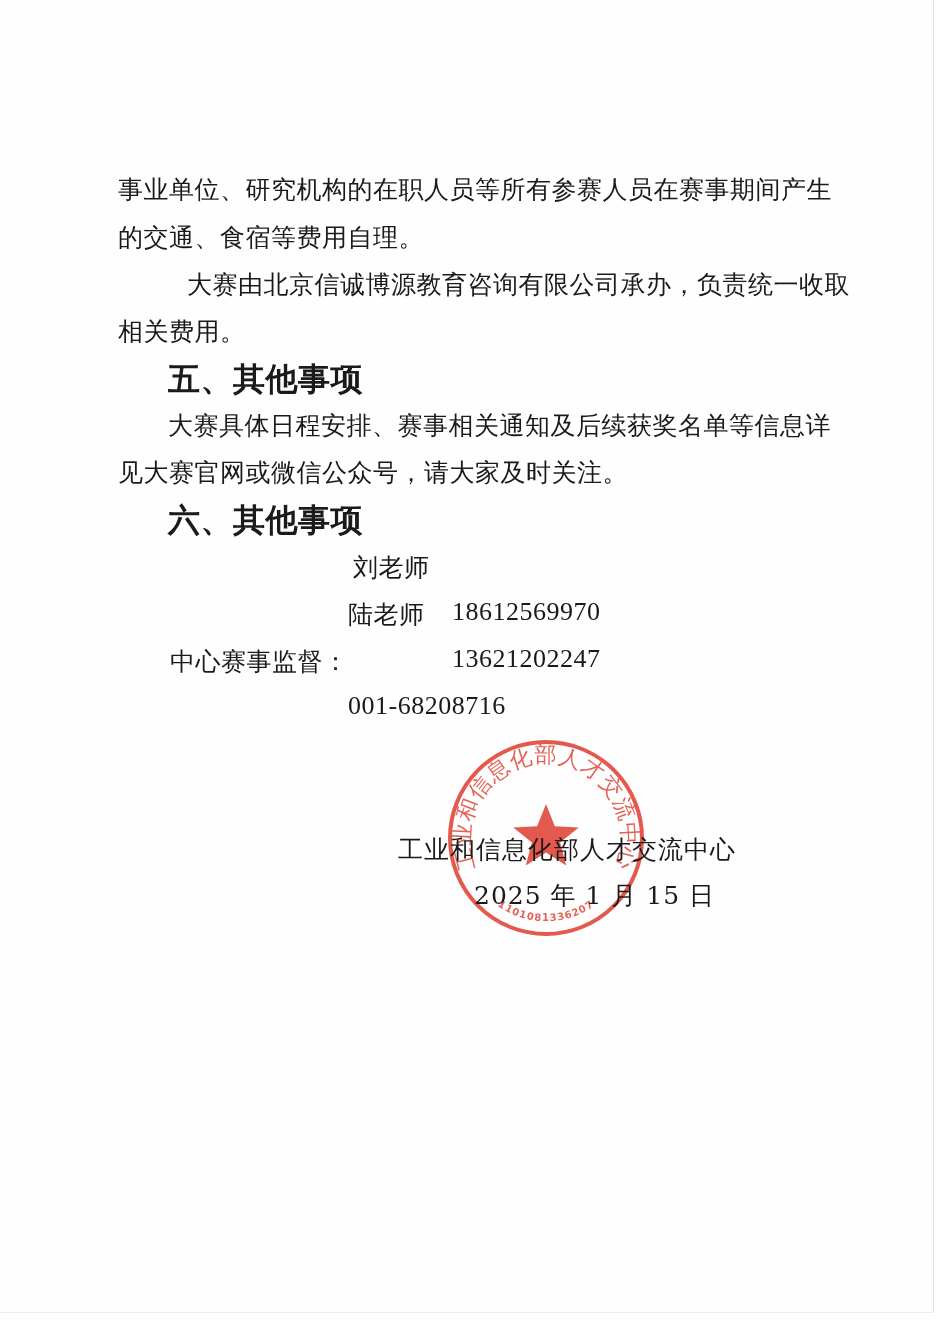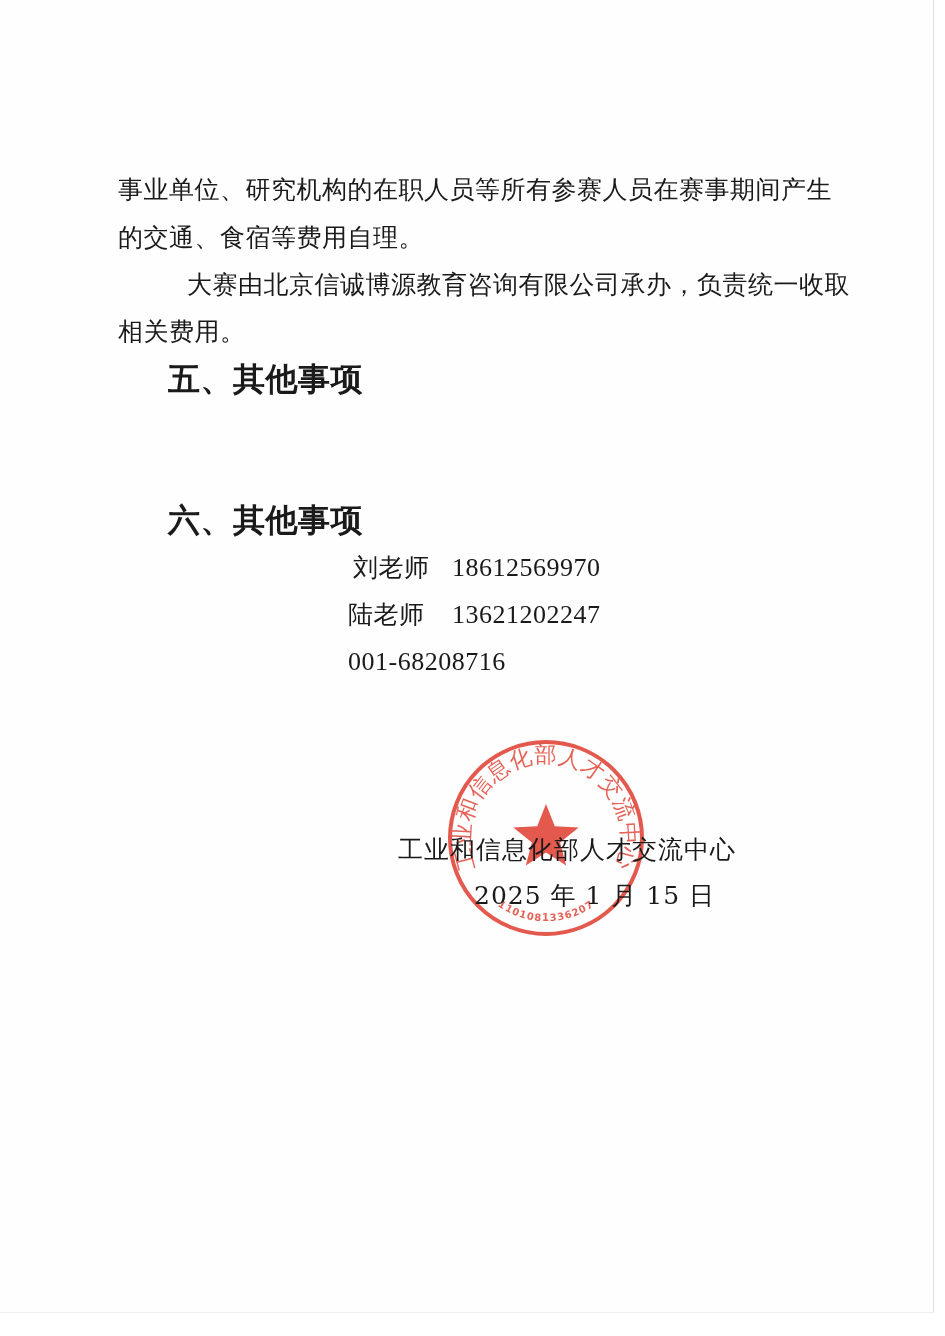--- a/index.html
+++ b/index.html
@@ -38,20 +38,21 @@
       text-align-last: justify;
     }
     .heading {
       font-family: "DejaVu Sans", "Liberation Sans", sans-serif;
       font-weight: bold;
       font-size: 32px;
     }
     .mono-num {
       font-family: "Liberation Serif", "DejaVu Serif", serif;
       font-size: 26px;
+      margin-top: 44px;
     }
     .stamp {
       position: absolute;
       left: 446px;
       top: 738px;
       width: 200px;
       height: 200px;
     }
     .signature-line {
       position: absolute;
@@ -67,29 +68,32 @@
 
 <div class="page">
 
   <div class="line justify" style="top:175px;">事业单位、研究机构的在职人员等所有参赛人员在赛事期间产生</div>
   <div class="line" style="top:223px; left:118px;">的交通、食宿等费用自理。</div>
 
   <div class="line" style="top:270px; left:168px; width:654px; text-align:justify; text-align-last:justify;margin-left:19px;">大赛由北京信诚博源教育咨询有限公司承办，负责统一收取</div>
   <div class="line" style="top:317px; left:118px;">相关费用。</div>
 
   <div class="line heading" style="top:364px; left:168px;">五、其他事项</div>
+  <div class="line" style="top:411px; left:168px; width:654px; text-align:justify; text-align-last:justify;">大赛具体日程安排、赛事相关通知及后续获奖名单等信息详</div>
+  <div class="line" style="top:458px; left:118px;">见大赛官网或微信公众号，请大家及时关注。</div>
 
   <div class="line heading" style="top:505px; left:168px;">六、其他事项</div>
 
   <div class="line" style="top:553px; left:353px;">刘老师</div>
   <div class="line mono-num" style="top:553px; left:452px;">18612569970</div>
 
   <div class="line" style="top:600px; left:348px;">陆老师</div>
   <div class="line mono-num" style="top:600px; left:452px;">13621202247</div>
 
+  <div class="line" style="top:647px; left:170px;">中心赛事监督：</div>
   <div class="line mono-num" style="top:647px; left:348px;">001-68208716</div>
 
   <svg class="stamp" viewBox="0 0 200 200">
     <defs>
       <path id="ringPath" d="M 30 130 A 76 76 0 1 1 170 130" fill="none"></path>
       <path id="codePath" d="M 34 150 A 82 82 0 0 0 166 150" fill="none"></path>
     </defs>
     <circle cx="100" cy="100" r="96" fill="none" stroke="#e0473a" stroke-width="4" opacity="0.9"></circle>
     <text font-family="DejaVu Sans, sans-serif" font-size="22" fill="#e0473a" opacity="0.85" letter-spacing="1">
       <textPath href="#ringPath" startOffset="50%" text-anchor="middle">工业和信息化部人才交流中心</textPath>

